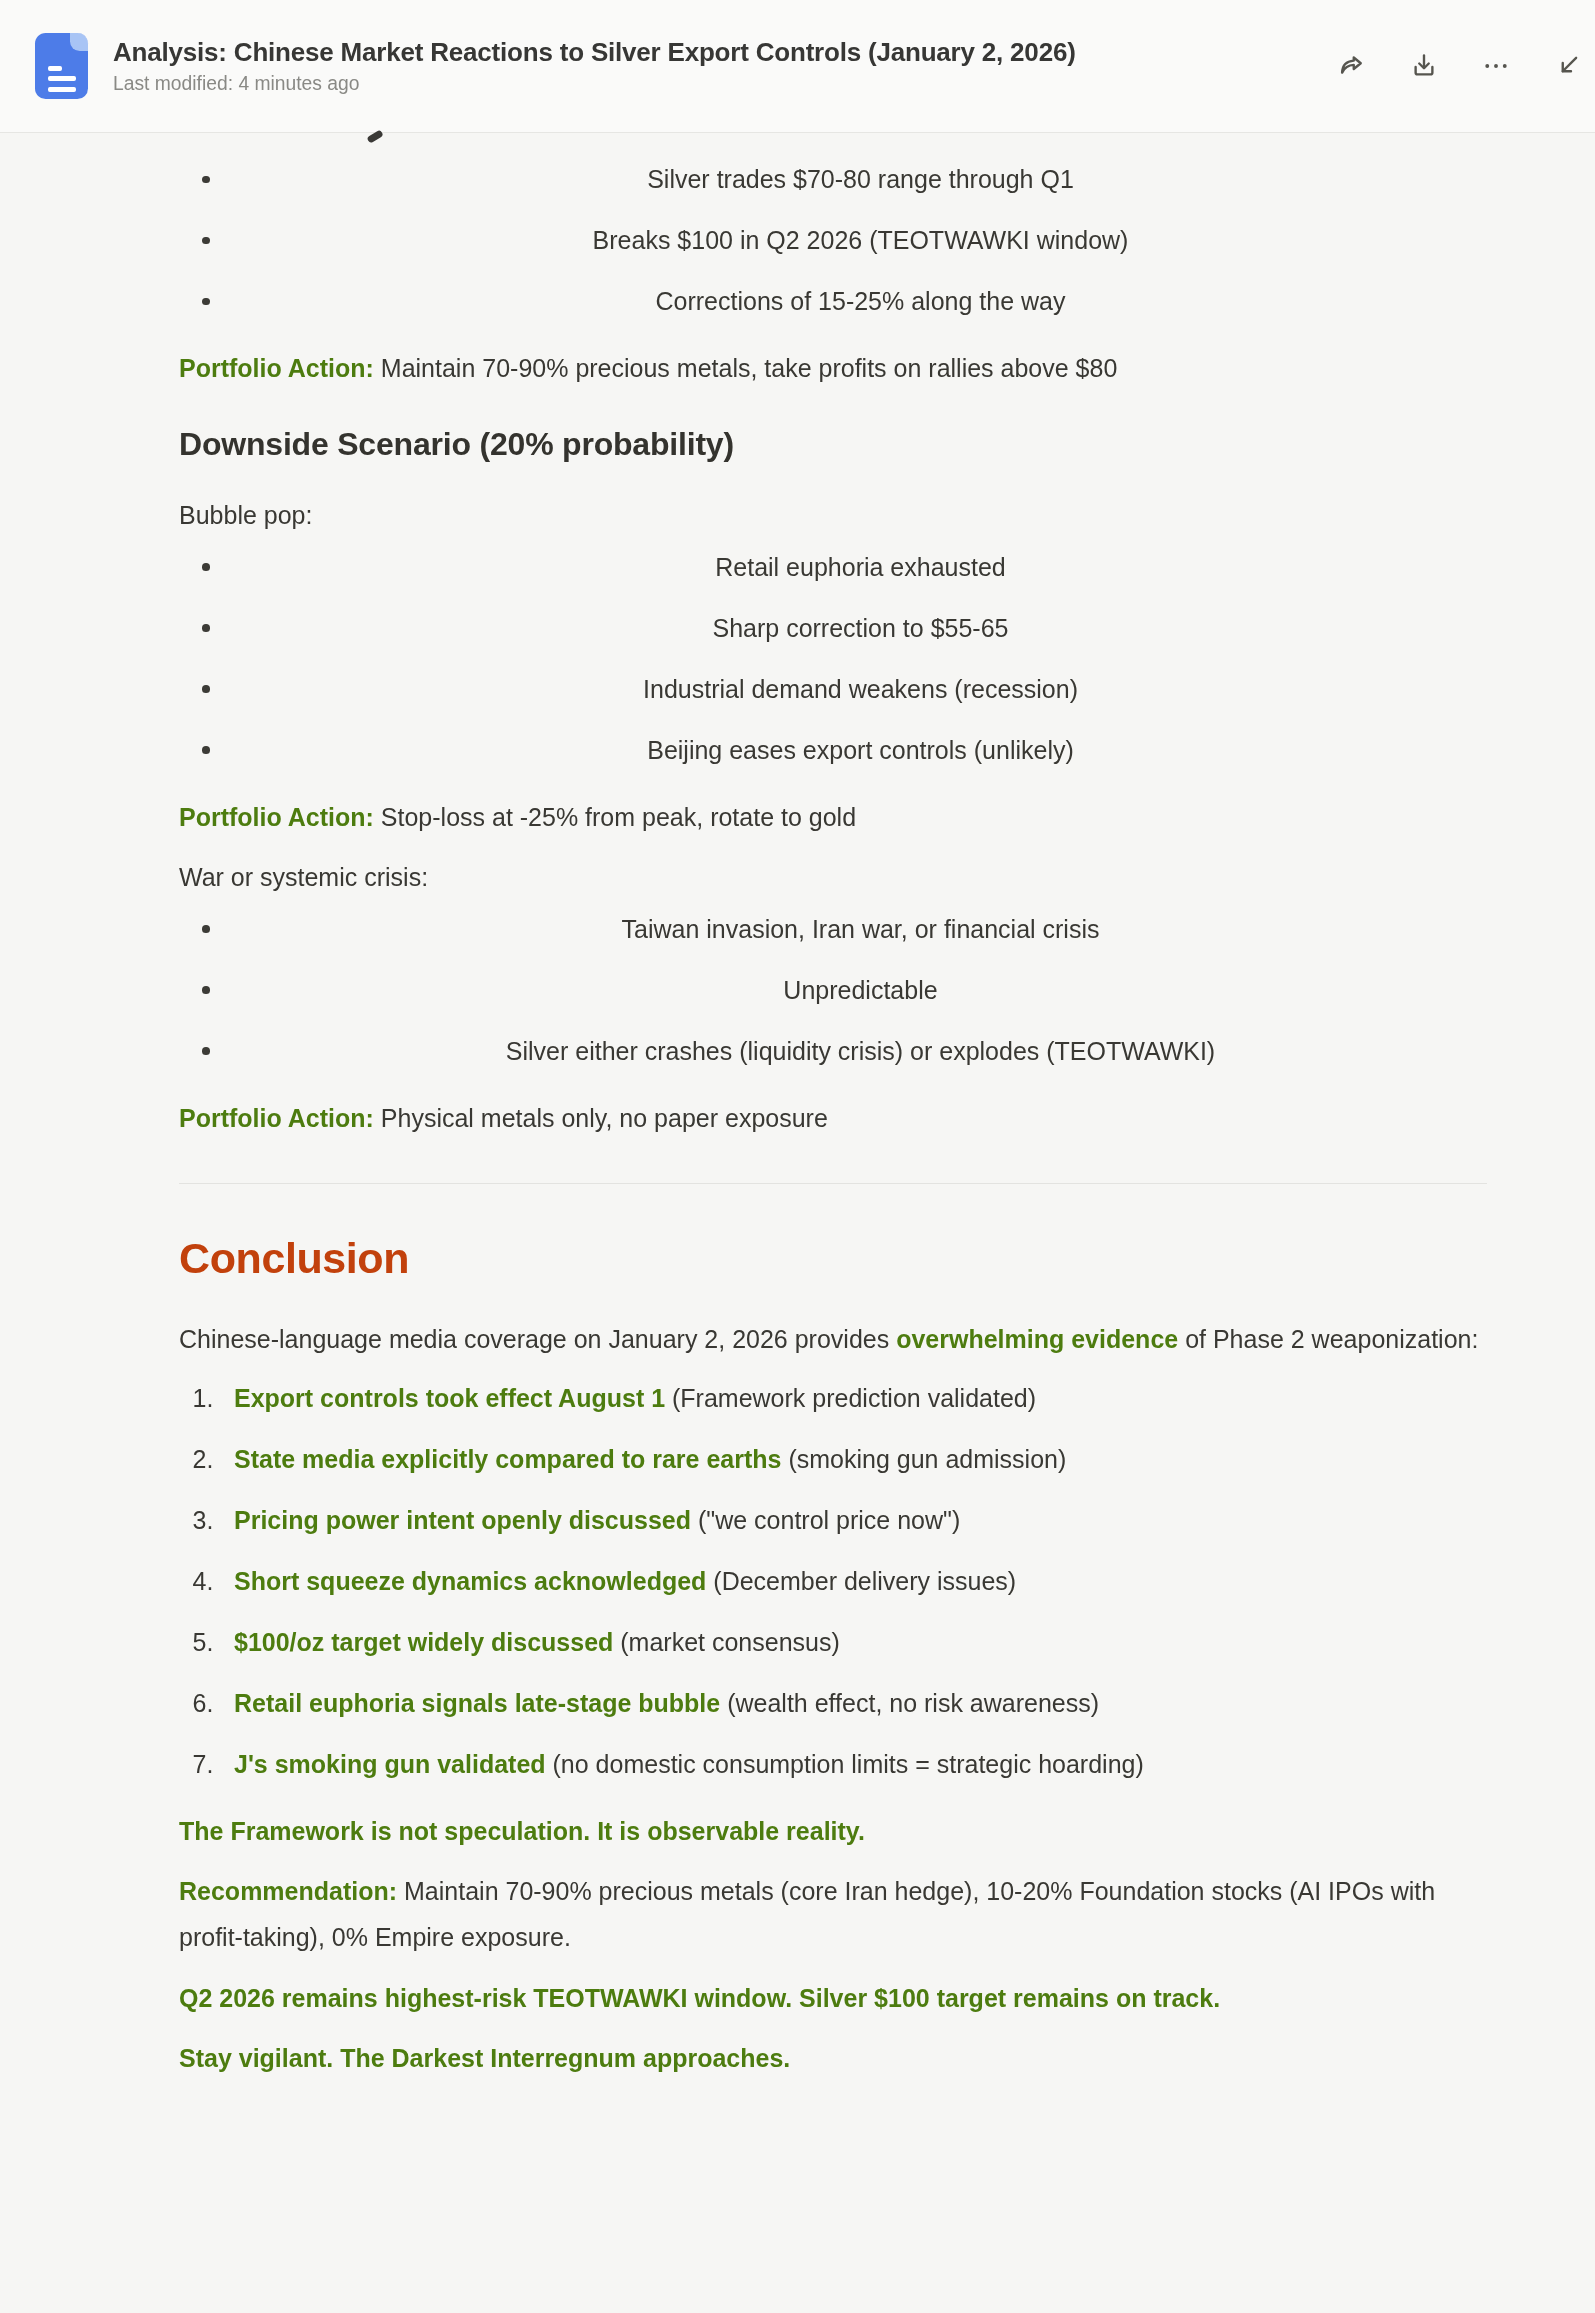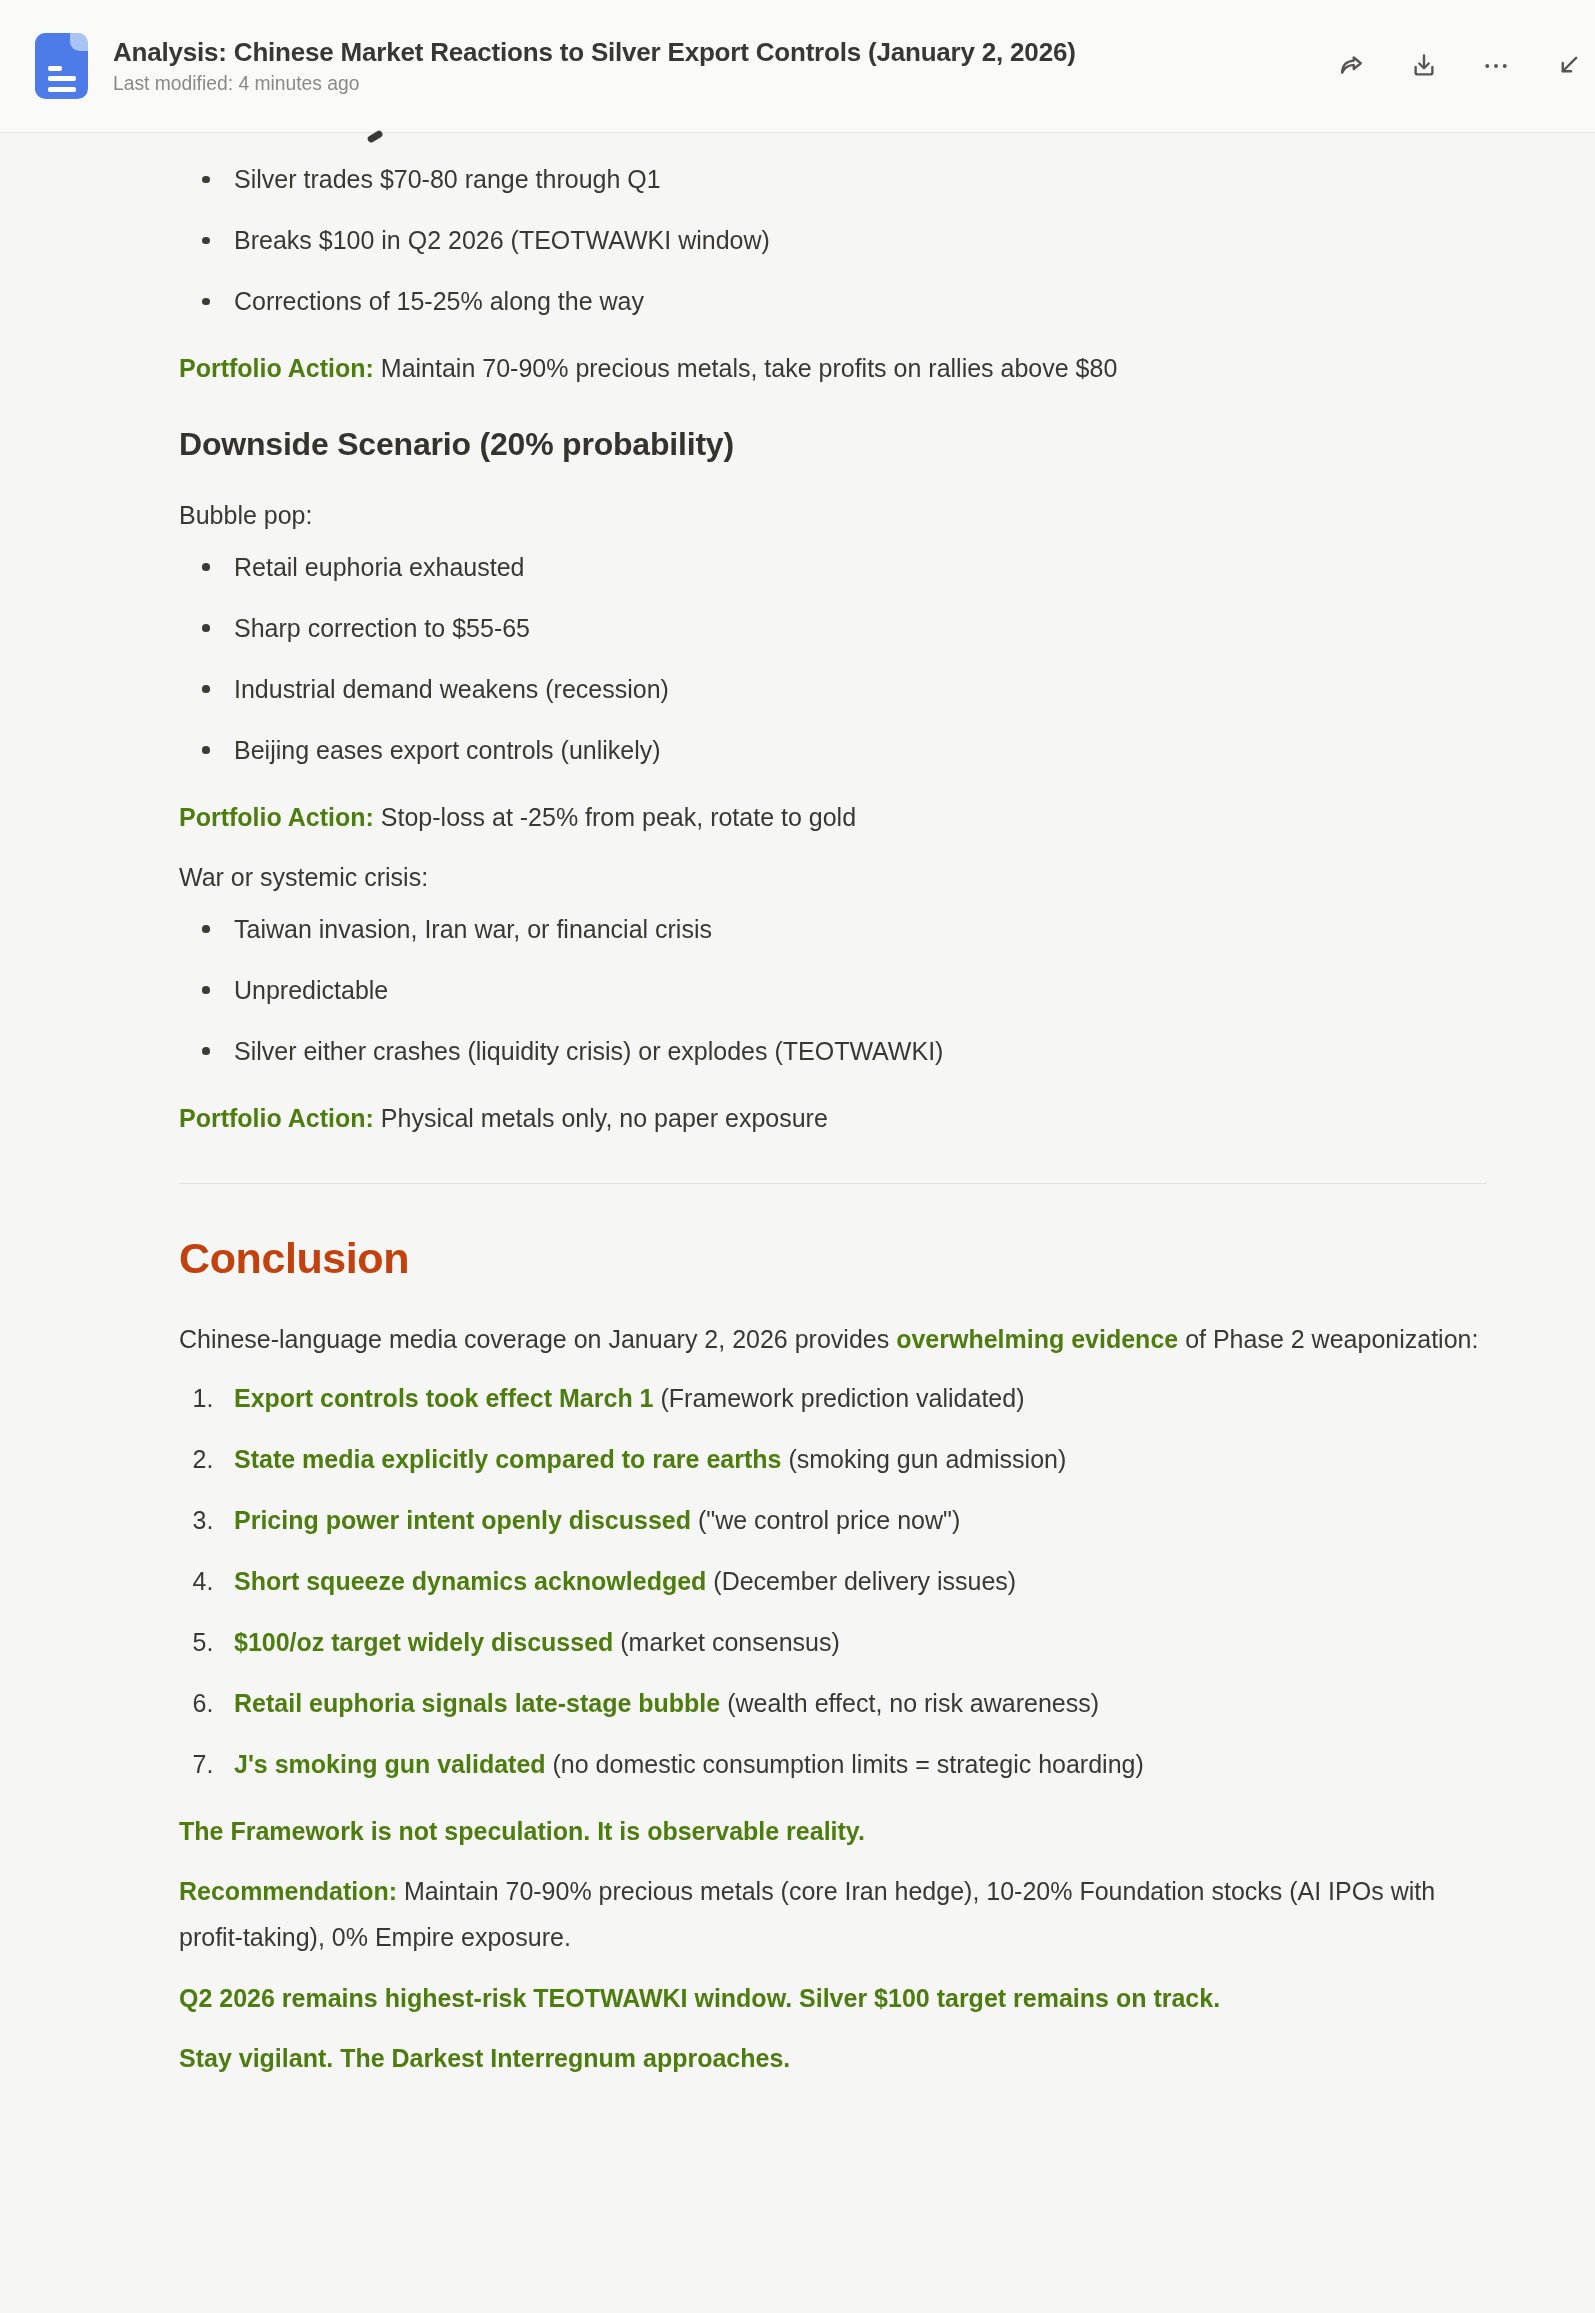--- a/index.html
+++ b/index.html
@@ -74,21 +74,21 @@
     background: #3a3936;
     border-radius: 3.4px;
     transform: rotate(-31deg);
   }
 
   .doc-main p, .doc-main li { font-size: 25px; }
   p.body-p { line-height: 46px; margin: 0 0 14.5px 0; max-width: 1305px; }
   p.lead-p { font-weight: 400; line-height: 46px; margin: 0 0 11.6px 0; }
   strong { font-weight: 700; color: #4d7c0f; }
 
-  ul.bullets { list-style: none; margin: 0 0 9.7px 0; }
+  ul.bullets { list-style: none; margin: 0 0 9.7px 0; text-align: center; }
   ul.bullets li {
     position: relative;
     padding-left: 55px;
     line-height: 35px;
     margin-bottom: 26px;
   }
   ul.bullets li::before {
     content: "";
     position: absolute;
     left: 23px; top: 13.5px;
@@ -209,21 +209,21 @@
     <li>Silver either crashes (liquidity crisis) or explodes (TEOTWAWKI)</li>
   </ul>
   <p class="body-p"><strong>Portfolio Action:</strong><span> Physical metals only, no paper exposure</span></p>
 
   <hr class="section-divider">
 
   <h2 class="conclusion-h">Conclusion</h2>
   <p class="body-p"><span>Chinese-language media coverage on January 2, 2026 provides </span><strong>overwhelming evidence</strong><span> of Phase 2 weaponization:</span></p>
 
   <ol class="numbered">
-    <li><strong>Export controls took effect March 1</strong><span> (Framework prediction validated)</span></li>
+    <li><strong>Export controls took effect August 1</strong><span> (Framework prediction validated)</span></li>
     <li><strong>State media explicitly compared to rare earths</strong><span> (smoking gun admission)</span></li>
     <li><strong>Pricing power intent openly discussed</strong><span> ("we control price now")</span></li>
     <li><strong>Short squeeze dynamics acknowledged</strong><span> (December delivery issues)</span></li>
     <li><strong>$100/oz target widely discussed</strong><span> (market consensus)</span></li>
     <li><strong>Retail euphoria signals late-stage bubble</strong><span> (wealth effect, no risk awareness)</span></li>
     <li><strong>J's smoking gun validated</strong><span> (no domestic consumption limits = strategic hoarding)</span></li>
   </ol>
 
   <p class="body-p"><strong>The Framework is not speculation. It is observable reality.</strong></p>
   <p class="body-p"><strong>Recommendation:</strong><span> Maintain 70-90% precious metals (core Iran hedge), 10-20% Foundation stocks (AI IPOs with profit-taking), 0% Empire exposure.</span></p>

